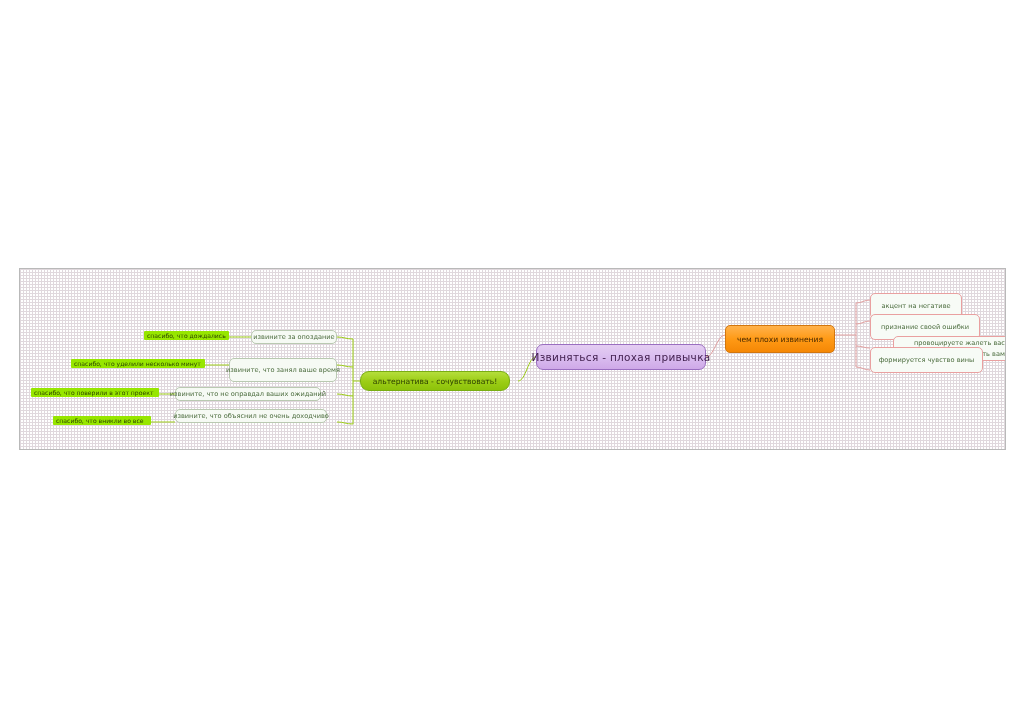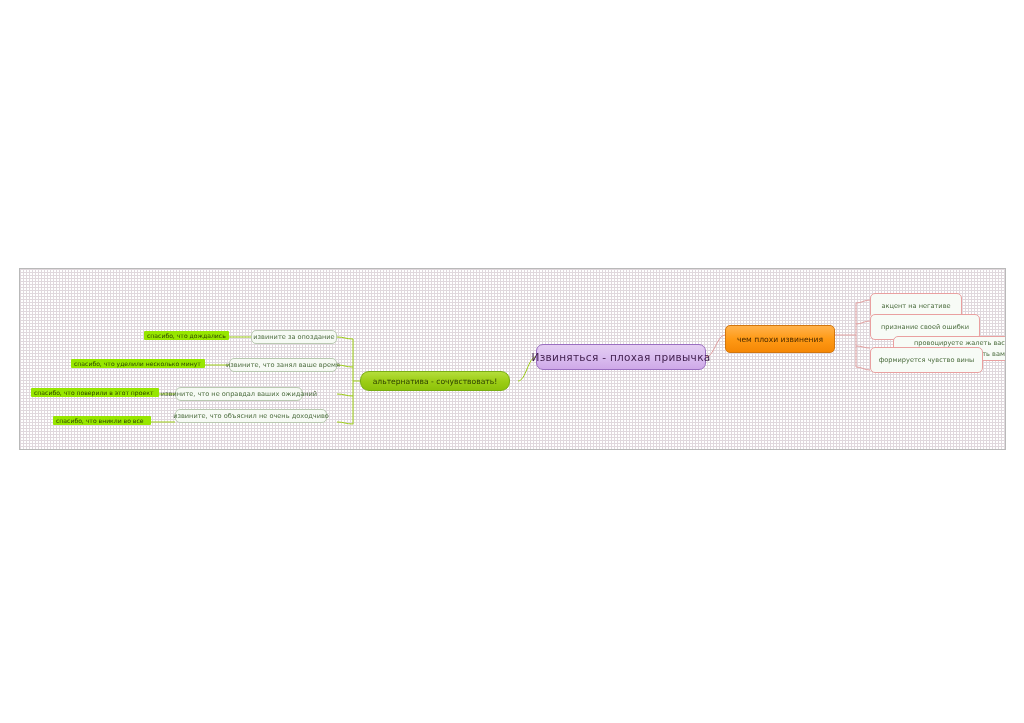--- a/index.html
+++ b/index.html
@@ -127,24 +127,24 @@
     <span>формируется чувство вины</span>
   </div>
 
   <div class="node" id="left-main">
     <span>альтернатива - сочувствовать!</span>
   </div>
 
   <div class="node mid-box" style="left:231px;top:61px;width:86px;height:14px;">
     <span>извините за опоздание</span>
   </div>
-  <div class="node mid-box" style="left:209px;top:89px;width:108px;height:14px;">
+  <div class="node mid-box" style="left:209px;top:89px;width:108px;height:24px;">
     <span>извините, что занял ваше время</span>
   </div>
-  <div class="node mid-box" style="left:155px;top:118px;width:128px;height:14px;border-radius:6px;">
+  <div class="node mid-box" style="left:155px;top:118px;width:146px;height:14px;">
     <span>извините, что не оправдал ваших ожиданий</span>
   </div>
   <div class="node mid-box" style="left:155px;top:140px;width:152px;height:14px;justify-content:center;">
     <span>извините, что объяснил не очень доходчиво</span>
   </div>
 
   <div class="node tag" style="left:124px;top:62px;width:85px;height:9px;">
     <span>спасибо, что дождались</span>
   </div>
   <div class="node tag" style="left:51px;top:90px;width:134px;height:9px;">

